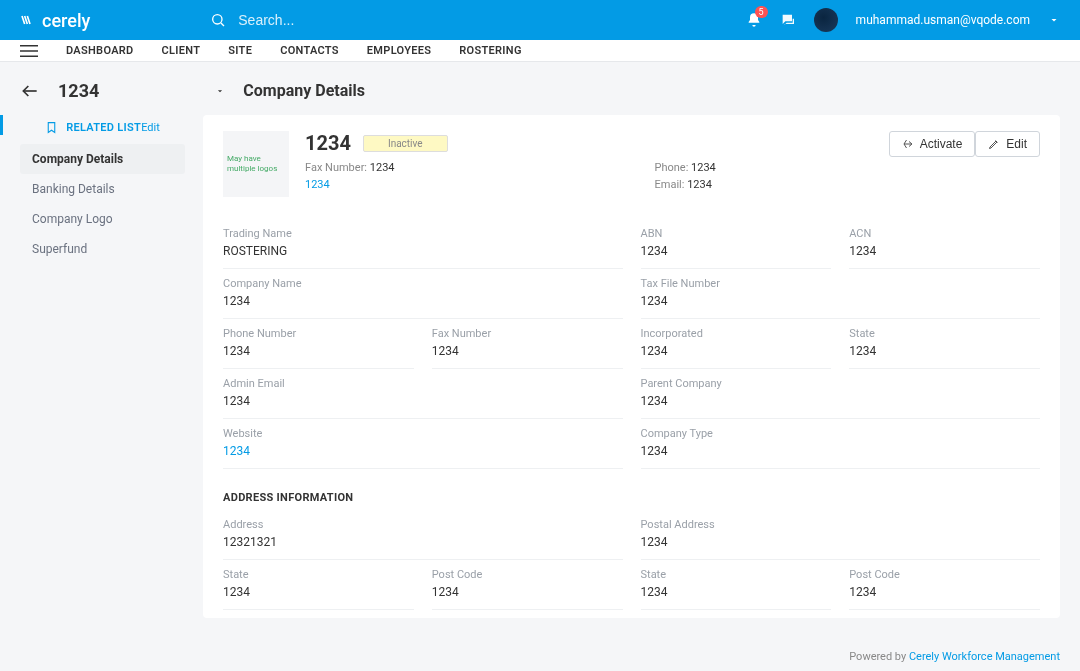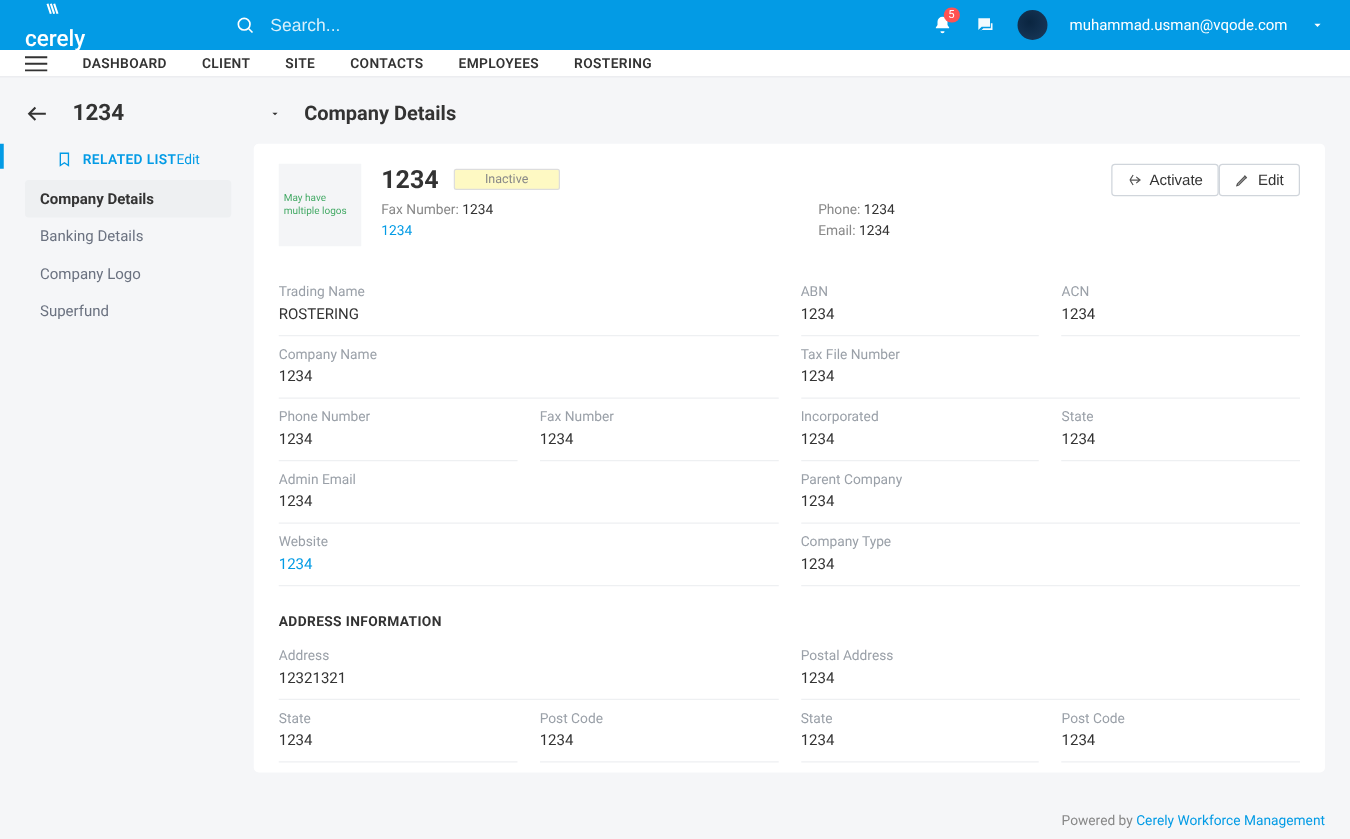--- a/index.html
+++ b/index.html
@@ -1,20 +1,20 @@
 <!DOCTYPE html>
 <html><head>
 <meta charset="utf-8">
 <style>
 * { margin: 0; padding: 0; box-sizing: border-box; }
 body { font-family: -apple-system, BlinkMacSystemFont, "Segoe UI", Roboto, sans-serif; background: #f5f6f8; color: #333; }
 
 
 .topbar { background: #039be5; height: 40px; display: flex; align-items: center; padding: 0 20px; color: #fff; }
-.logo { display: flex; align-items: center; gap: 6px; font-size: 18px; font-weight: 500; flex-direction: column; }
+.logo { display: flex; align-items: center; gap: 6px; font-size: 18px; font-weight: 500; }
 .logo-mark { width: 16px; height: 16px; }
 .search-wrap { margin-left: 120px; display: flex; align-items: center; gap: 12px; flex: 1; }
 .search-icon { width: 16px; height: 16px; }
 .search-input { background: transparent; border: none; color: #fff; font-size: 14px; outline: none; width: 200px; }
 .search-input::placeholder { color: rgba(255,255,255,0.85); }
 .topbar-right { display: flex; align-items: center; gap: 18px; }
 .bell-wrap { position: relative; }
 .badge { position: absolute; top: -6px; right: -6px; background: #ff5252; color: #fff; font-size: 9px; border-radius: 8px; padding: 1px 4px; min-width: 12px; text-align: center; }
 .avatar { width: 24px; height: 24px; border-radius: 50%; background: radial-gradient(circle at 40% 40%, #0a2540, #1a3a5c); }
 .user-email { font-size: 12px; }

